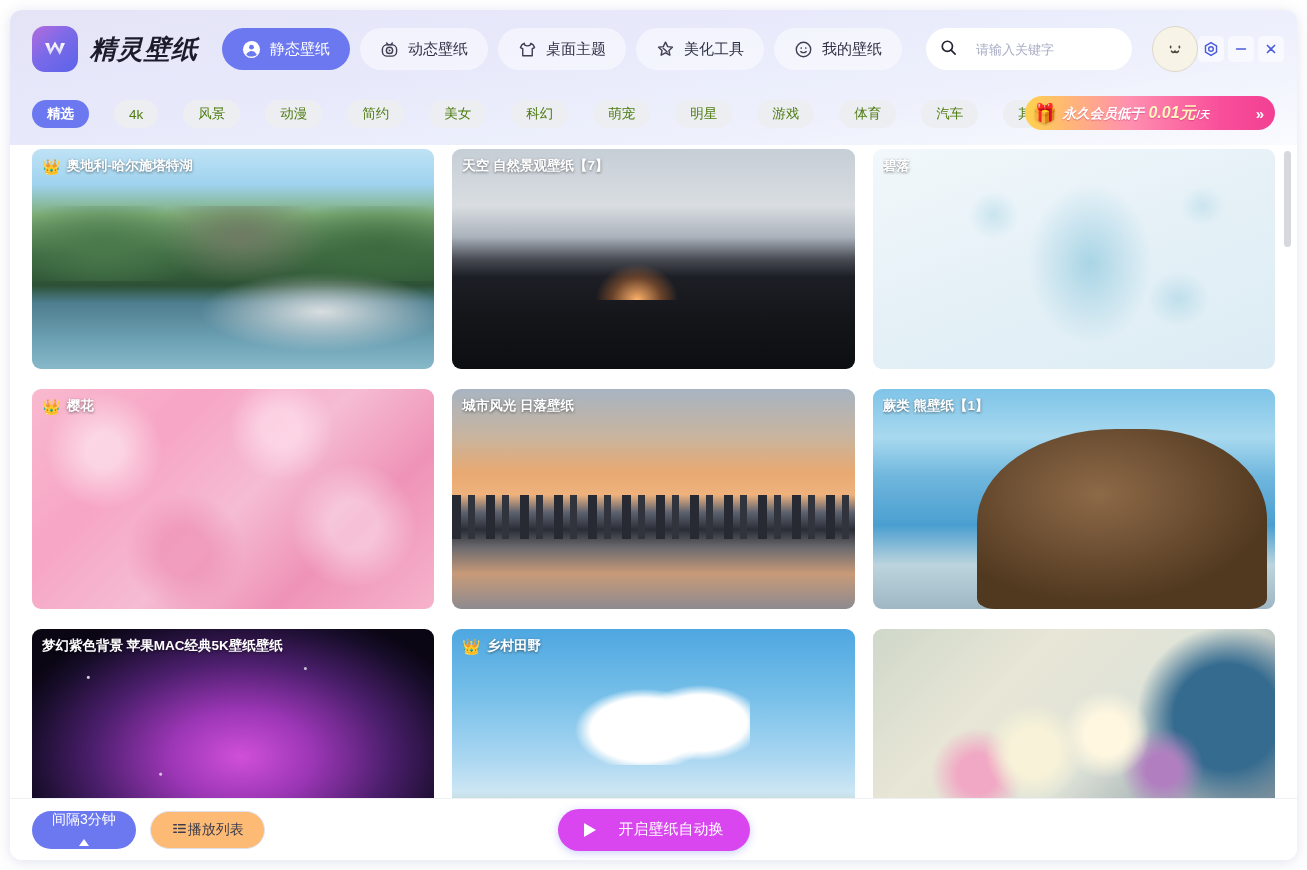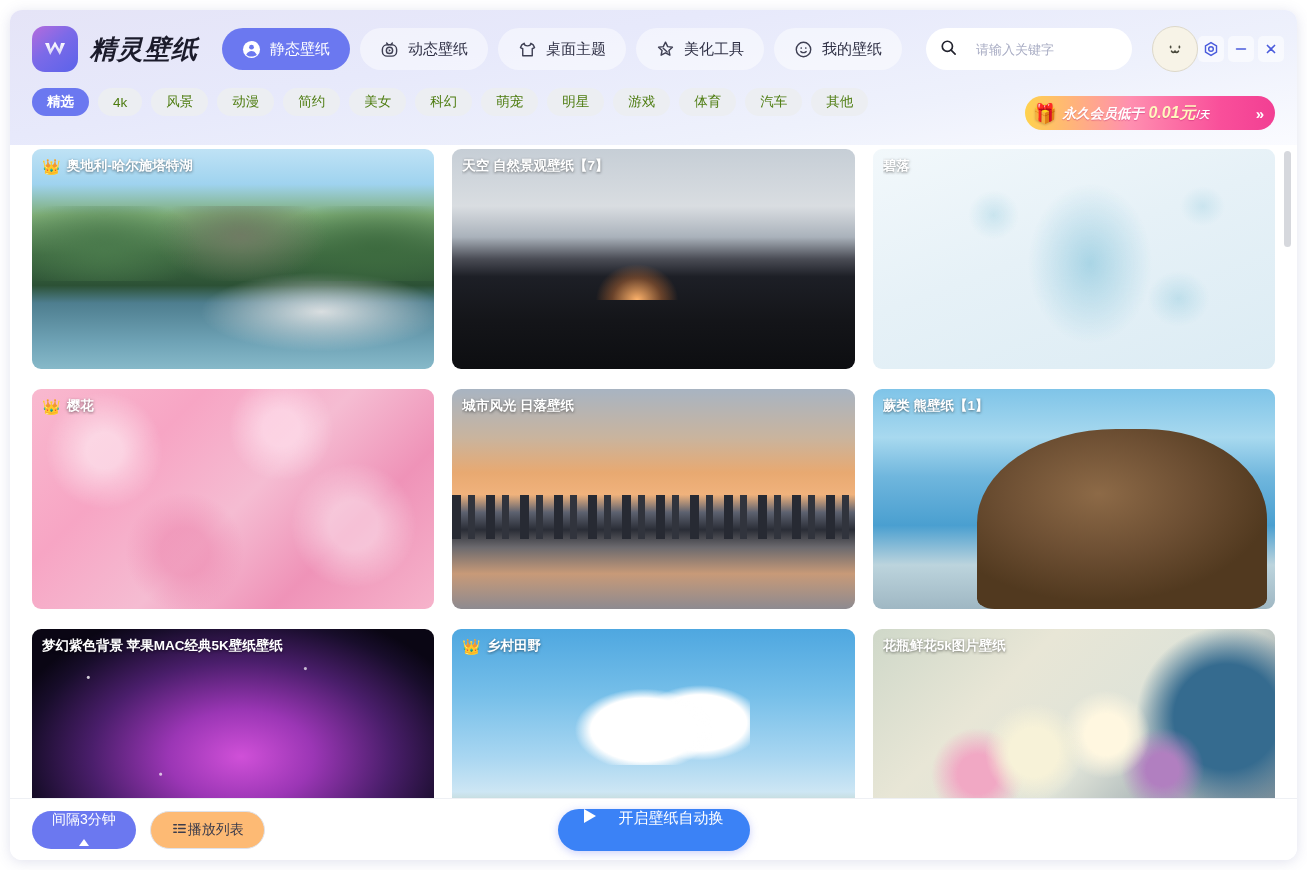--- a/index.html
+++ b/index.html
@@ -81,22 +81,22 @@
   }
   .wincontrols { margin-left: auto; display: flex; align-items: center; gap: 4px; padding-right: 4px; }
   .wbtn {
     width: 26px; height: 26px; border-radius: 5px;
     display: flex; align-items: center; justify-content: center;
     cursor: pointer; background: rgba(255,255,255,.55);
   }
 
   
   .chiprow {
-    height: 52px; display: flex; 
-    padding: 0 22px; gap: 9px; position: relative;
+    height: 52px; display: flex; align-items: center;
+    padding: 0 22px; gap: 25px; position: relative;
   }
   .chip {
     height: 28px; padding: 0 15px; border-radius: 14px;
     background: #eceef2; color: #4d7c0f;
     font-size: 13.5px; display: flex; align-items: center;
     cursor: pointer; white-space: nowrap;
   }
   .chip.active { background: #6b78f0; color: #fff; font-weight: 600; }
 
   .promo {
@@ -161,22 +161,22 @@
     display: flex; align-items: center; gap: 10px; cursor: pointer; flex-direction: column;
   }
   .playlist-btn {
     height: 38px; padding: 0 20px; border-radius: 19px;
     background: #fdba74; border: 1px solid #dfe2ea; color: #3b3c4c;
     font-size: 14px; display: flex; align-items: center; cursor: pointer;
   }
   .auto-btn {
     position: absolute; left: 50%; transform: translateX(-50%);
     height: 42px; padding: 0 26px; border-radius: 21px;
-    background: #3b82f6; color: #fff; font-size: 15px;
-    display: flex; gap: 23px; cursor: pointer;
+    background: #d946ef; color: #fff; font-size: 15px;
+    display: flex; align-items: center; gap: 23px; cursor: pointer;
     box-shadow: 0 2px 8px rgba(107,120,240,.35);
   }
   .tri { width: 0; height: 0; border-left: 12px solid #fff; border-top: 7.5px solid transparent; border-bottom: 7.5px solid transparent; }
   .caret-up { width: 0; height: 0; border-bottom: 7px solid #fff; border-left: 5.5px solid transparent; border-right: 5.5px solid transparent; }
 
   
   .t-hallstatt { background:
       radial-gradient(ellipse 50% 30% at 72% 74%, #d9dee0 0%, rgba(217,222,224,0) 60%),
       linear-gradient(180deg,#bfe2f5 0%, #9fd3ef 16%, #7fae77 30%, #3f6b42 48%, #2c5135 62%, #4e7e8f 70%, #6fa3b6 88%, #87b9c9 100%); }
   .t-hallstatt::after { content:""; position:absolute; left:0; right:0; top:26%; height:34%;
@@ -449,23 +449,20 @@
       <div class="card">
         <div class="thumb t-country"></div>
         <div class="ctitle">
           <span class="crown">👑</span>
           <span>乡村田野</span>
         </div>
       </div>
 
       <div class="card">
         <div class="thumb t-flowers"></div>
-        <div class="ctitle">
-          <span>花瓶鲜花5k图片壁纸</span>
-        </div>
       </div>
     </div>
 
     <div class="scrolltrack">
       <div class="scrollthumb"></div>
     </div>
   </div>
 
   <div class="footer">
 

